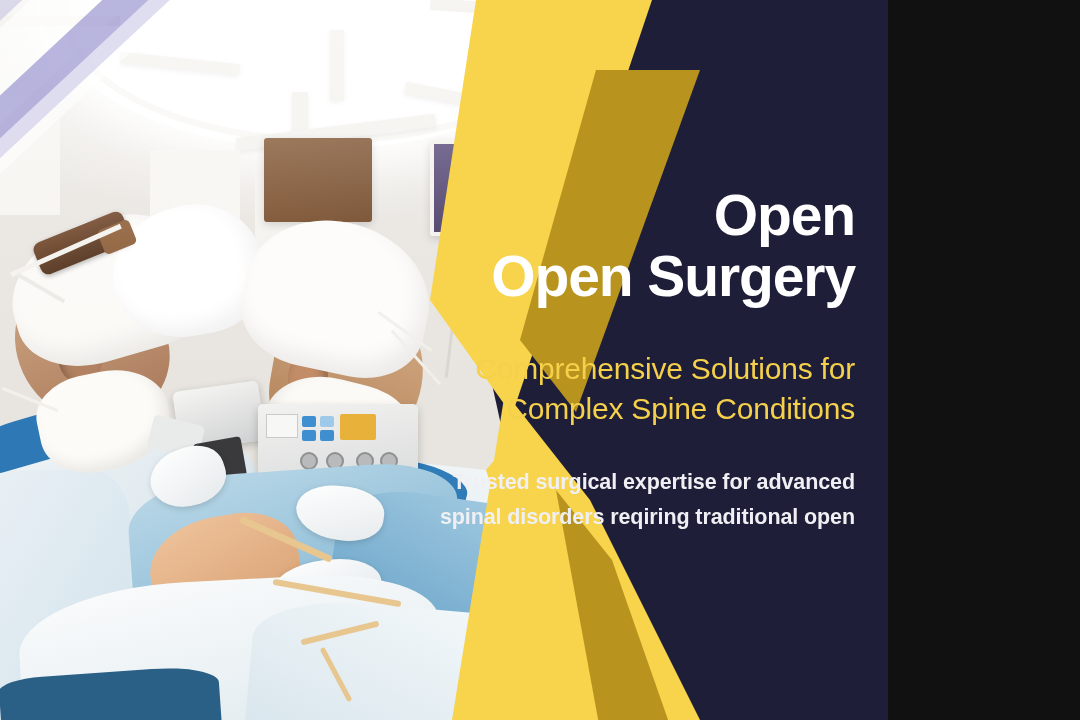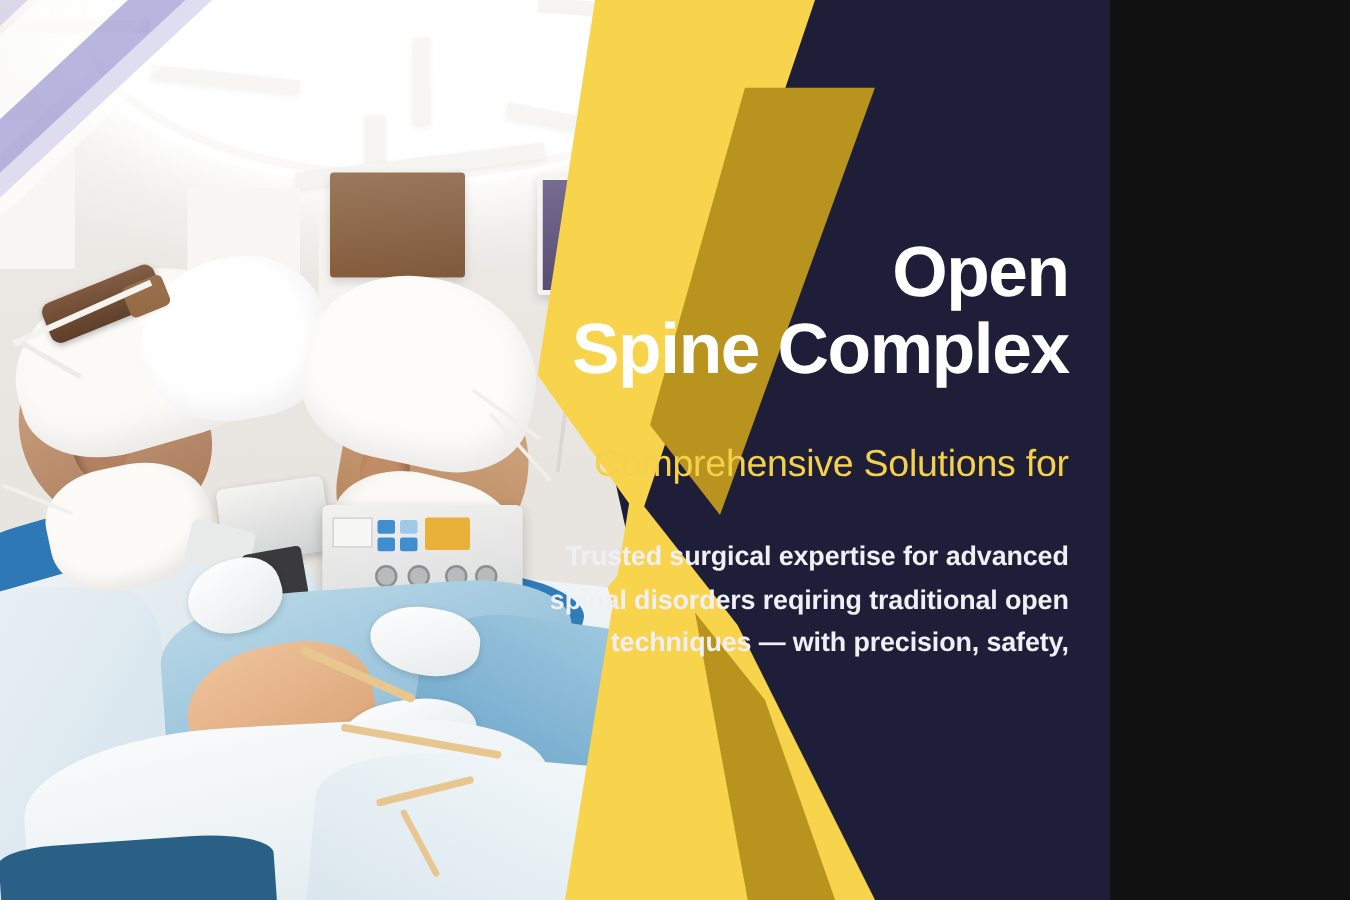--- a/index.html
+++ b/index.html
@@ -285,27 +285,27 @@
     <div class="g-top"></div>
     <div class="y-bot"></div>
     <div class="y-bot2"></div>
     <div class="g-bot"></div>
   </div>
 
   <div class="content">
 
     <h1 class="title">
       <span class="ln">Open</span>
-      <span class="ln">Spine Complex</span>
+      <span class="ln">Open Surgery</span>
     </h1>
 
     <h2 class="subtitle">
       <span class="ln">Comprehensive Solutions for</span>
+      <span class="ln">Complex Spine Conditions</span>
     </h2>
 
     <p class="body">
       <span class="ln">Trusted surgical expertise for advanced</span>
       <span class="ln">spinal disorders reqiring traditional open</span>
-      <span class="ln">techniques — with precision, safety,</span>
     </p>
 
   </div>
 </div>
 
 </body></html>

